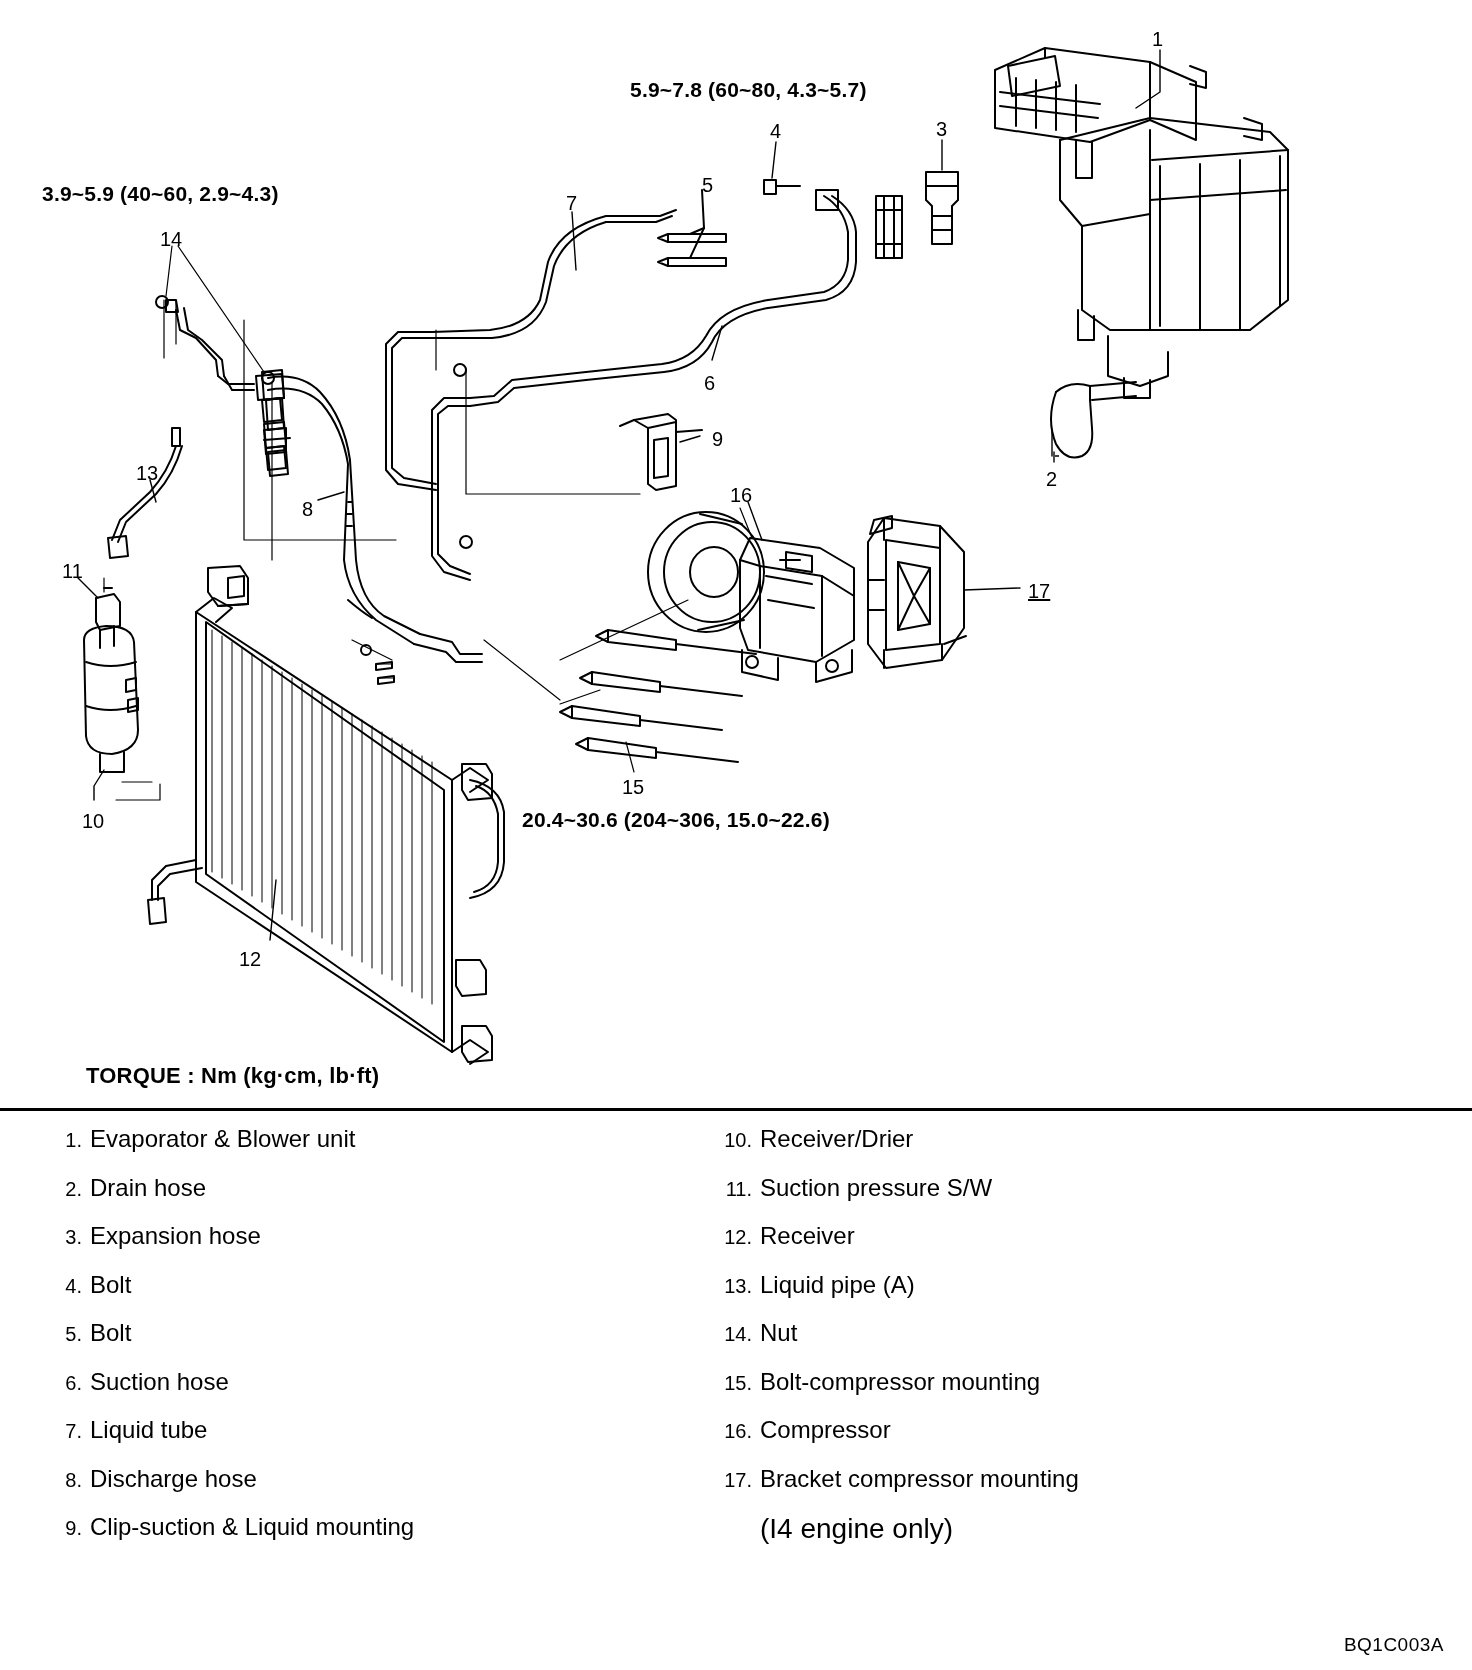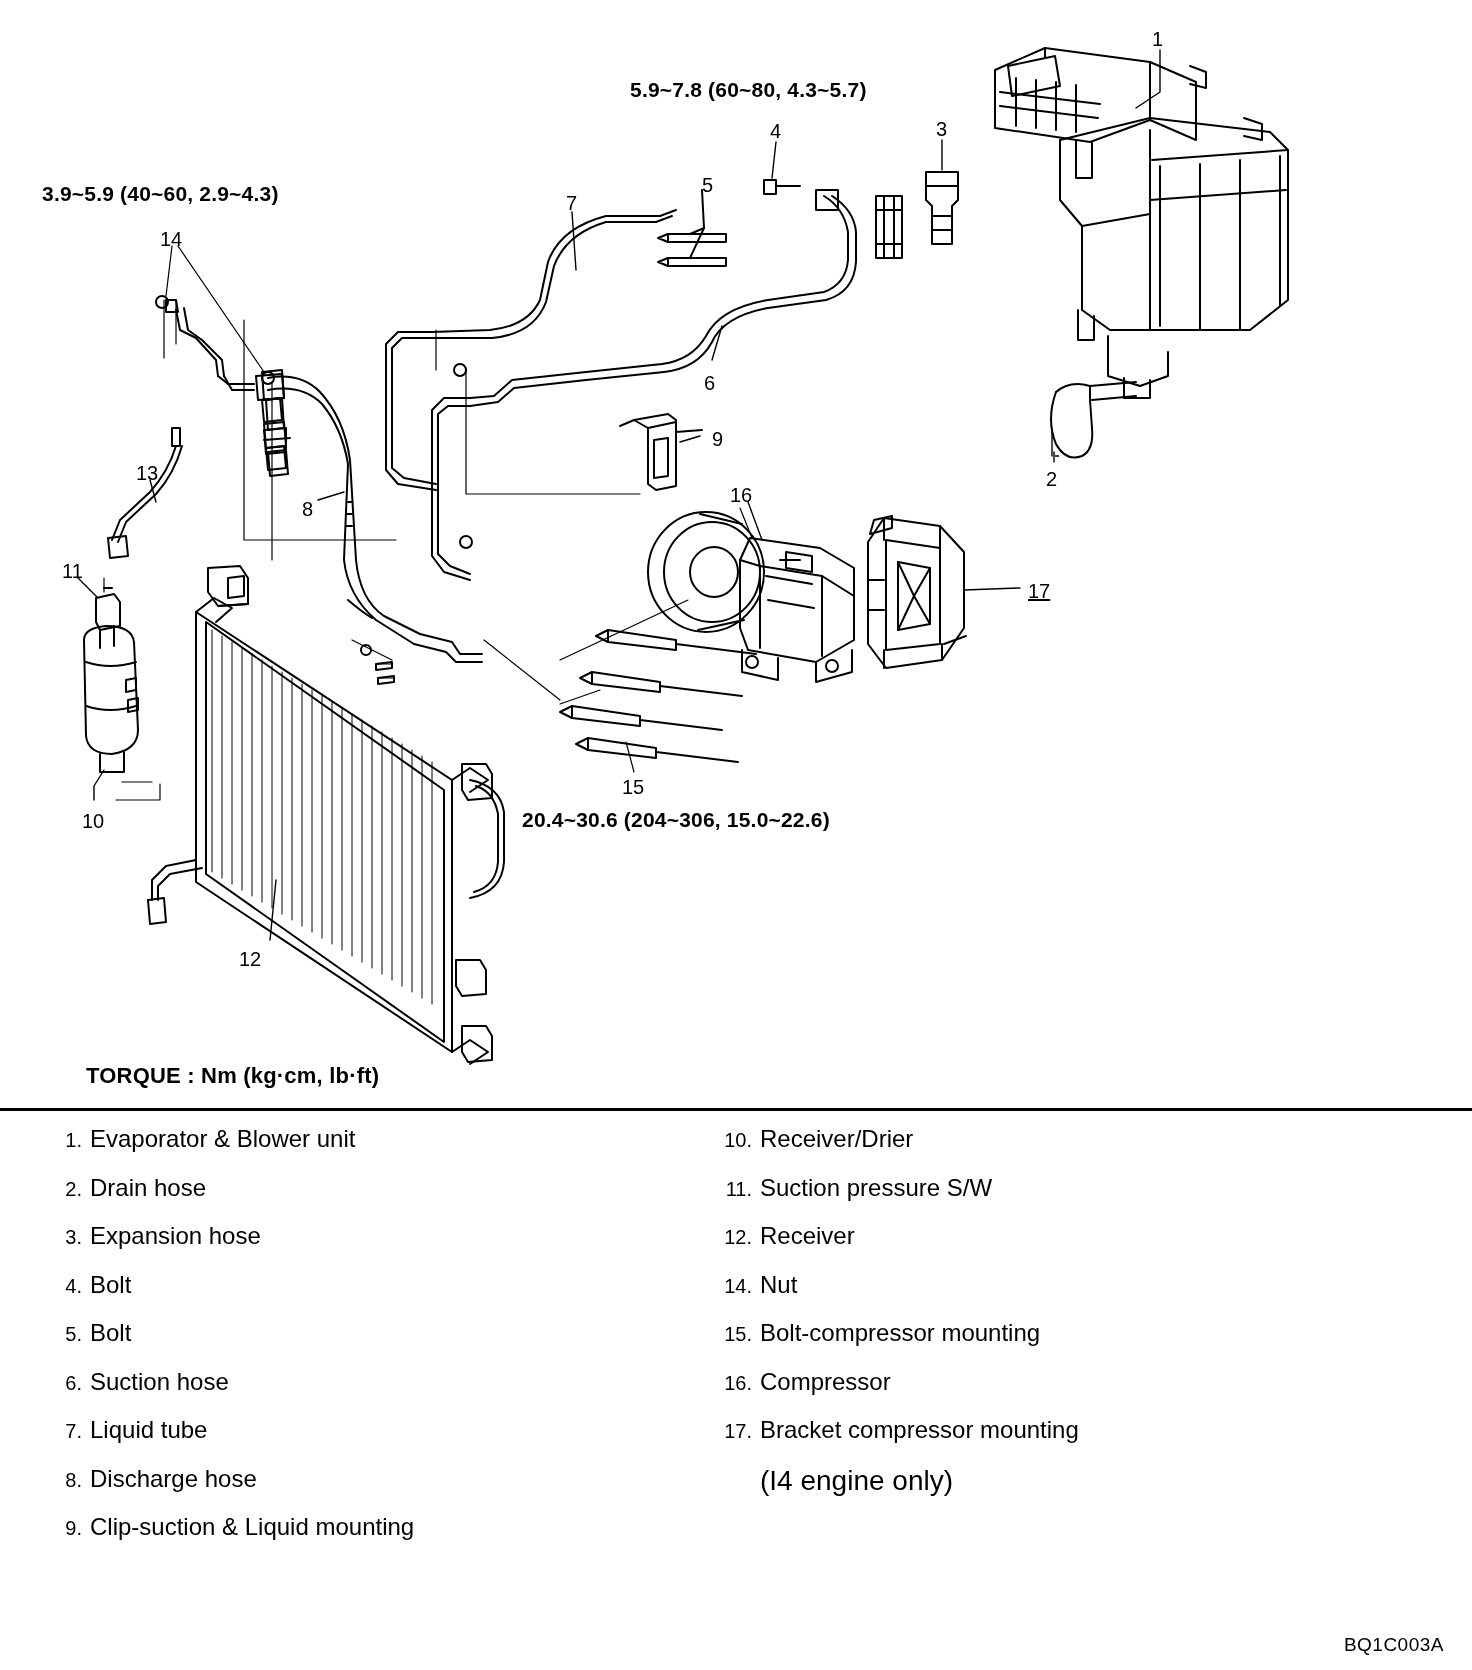--- a/index.html
+++ b/index.html
@@ -469,20 +469,24 @@
         </div>
         <div class="legend-row">
           <div class="legend-num">11.</div>
           <div class="legend-text">Suction pressure S/W</div>
         </div>
         <div class="legend-row">
           <div class="legend-num">12.</div>
           <div class="legend-text">Receiver</div>
         </div>
         <div class="legend-row">
+          <div class="legend-num">13.</div>
+          <div class="legend-text">Liquid pipe (A)</div>
+        </div>
+        <div class="legend-row">
           <div class="legend-num">14.</div>
           <div class="legend-text">Nut</div>
         </div>
         <div class="legend-row">
           <div class="legend-num">15.</div>
           <div class="legend-text">Bolt-compressor mounting</div>
         </div>
         <div class="legend-row">
           <div class="legend-num">16.</div>
           <div class="legend-text">Compressor</div>

